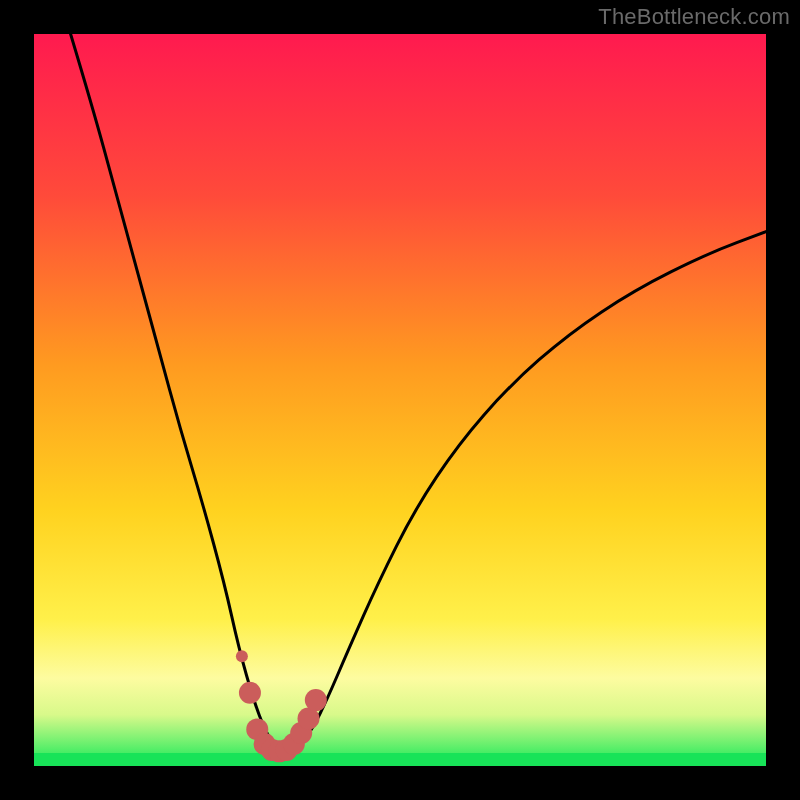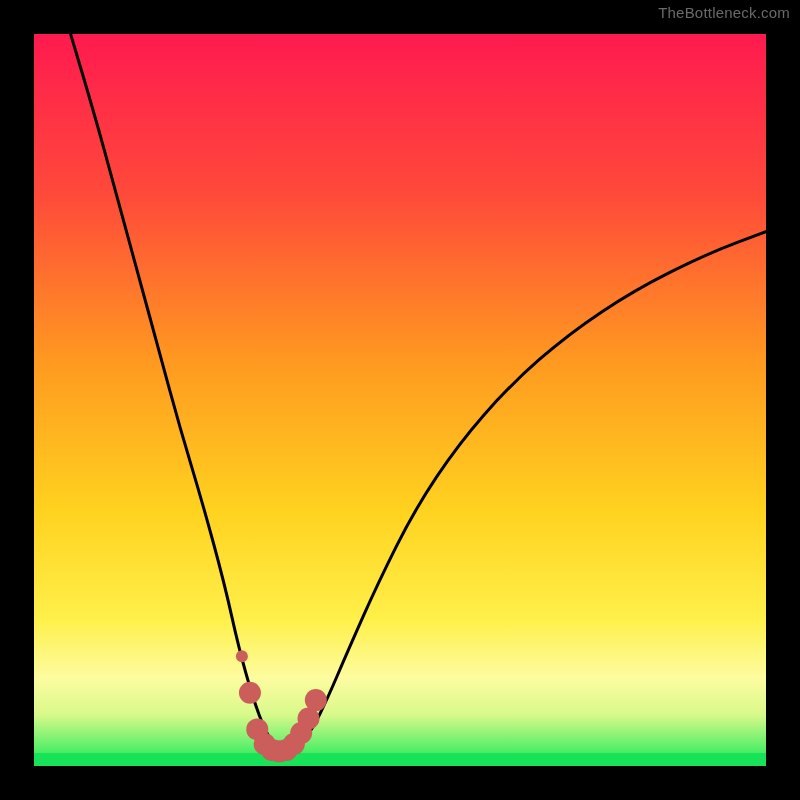--- a/index.html
+++ b/index.html
@@ -17,21 +17,21 @@
     top: 0;
     width: 800px;
     height: 800px;
     background: #000;
   }
   .watermark {
     position: absolute;
     top: 4px;
     right: 10px;
     color: #6a6a6a;
-    font-size: 15px;
+    font-size: 22px;
     font-weight: 400;
     letter-spacing: 0.2px;
     z-index: 10;
   }
   .plot {
     position: absolute;
     left: 34px;
     top: 34px;
     width: 732px;
     height: 732px;

